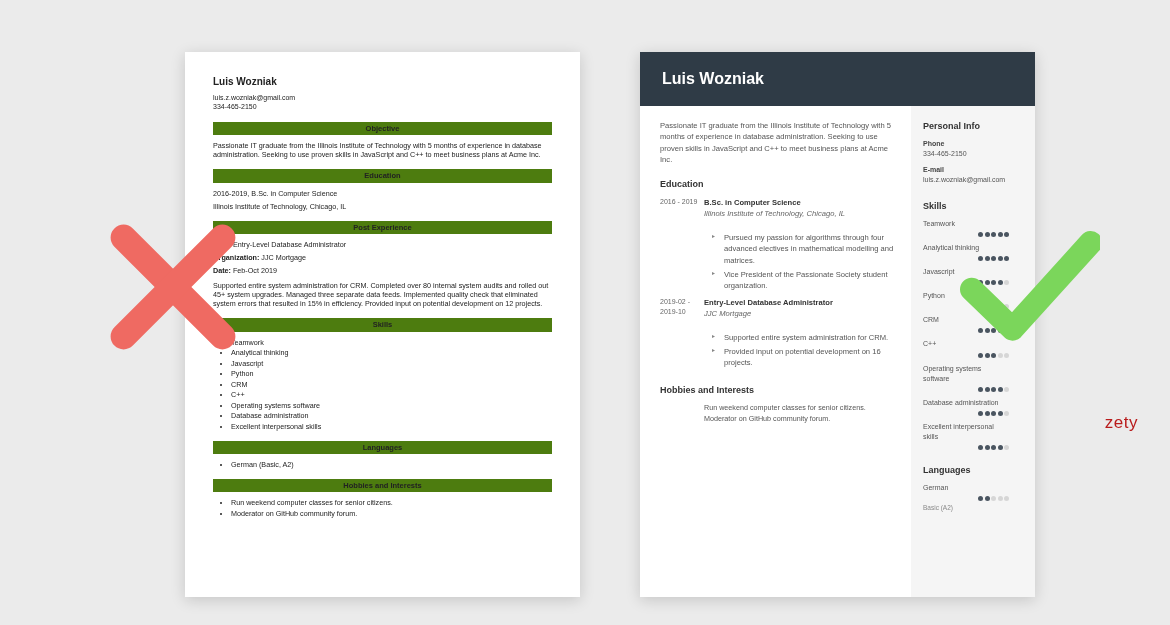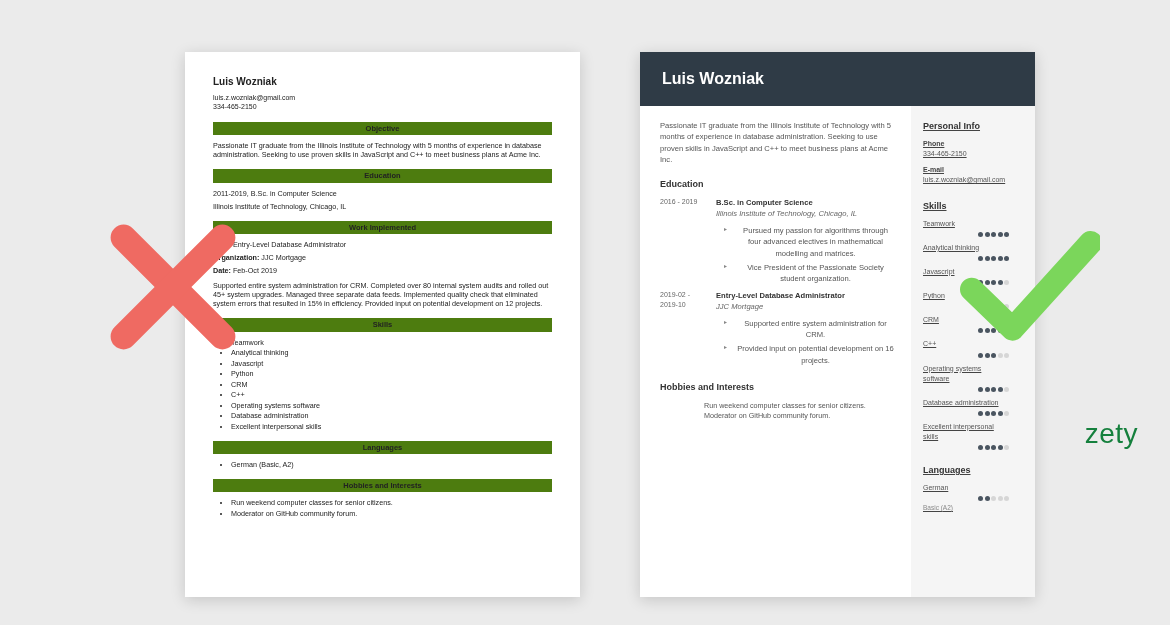--- a/index.html
+++ b/index.html
@@ -77,41 +77,40 @@
     flex: 1;
     padding: 14px 16px 10px 20px;
     line-height: 1.5;
   }
   .page-right .sidebar {
     width: 124px;
     background: #f5f5f5;
     padding: 14px 26px 10px 12px;
     line-height: 1.45;
     font-size: 7.2px;
-    text-decoration: underline;
   }
   .page-right h3 {
     font-size: 9px;
     font-weight: bold;
     color: #333;
     margin: 12px 0 6px 0;
   }
   .page-right .main h3:first-of-type { margin-top: 12px; }
   .page-right .summary { color: #555; }
-  .page-right .edu-row, .page-right .exp-row { display: flex; margin-bottom: 2px; gap: 12px; }
+  .page-right .edu-row, .page-right .exp-row { display: flex; margin-bottom: 2px; }
   .page-right .dates {
     width: 44px;
     flex-shrink: 0;
     color: #666;
     font-size: 7px;
   }
   .page-right .content { flex: 1; }
   .page-right .content .title { font-weight: bold; color: #333; }
   .page-right .content .org { font-style: italic; color: #666; margin-bottom: 3px; }
-  .page-right .content ul { padding-left: 12px; margin-top: 5px; text-align: center; }
+  .page-right .content ul { padding-left: 12px; margin-top: 12px; }
   .page-right .content ul li { list-style: none; position: relative; padding-left: 8px; margin-bottom: 3px; color: #555; }
   .page-right .content ul li::before { content: "▸"; position: absolute; left: -4px; top: 0; font-size: 6px; color: #888; }
   .page-right .sidebar .label { font-weight: bold; font-size: 7px; color: #444; margin-top: 6px; }
   .page-right .sidebar .value { color: #555; font-size: 7px; margin-bottom: 4px; }
   .page-right .sidebar h3 { margin-top: 14px; }
   .page-right .sidebar h3:first-child { margin-top: 0; }
   .skill { margin-bottom: 6px; }
   .skill .skill-name { color: #555; font-size: 7px; margin-bottom: 3px; }
   .dots { display: flex; gap: 1.5px; justify-content: flex-end; }
   .dot { width: 5px; height: 5px; border-radius: 50%; background: #d6d6d6; }
@@ -129,45 +128,45 @@
   .check-mark {
     position: absolute;
     left: 960px;
     top: 222px;
     width: 140px;
     height: 130px;
   }
   .brand {
     position: absolute;
     right: 32px;
-    bottom: 7px;
-    font-size: 28px;
-    color: #15803d;
+    bottom: 24px;
+    font-size: 17px;
+    color: #b91c1c;
     font-family: Arial, sans-serif;
     letter-spacing: 0.5px;
   }
 </style>
 </head>
 <body>
 
 <div class="stage">
 
   <div class="page-left">
     <div class="name">Luis Wozniak</div>
     <div class="contact">luis.z.wozniak@gmail.com</div>
     <div class="contact">334-465-2150</div>
 
     <div class="section-bar">Objective</div>
     <p>Passionate IT graduate from the Illinois Institute of Technology with 5 months of experience in database administration. Seeking to use proven skills in JavaScript and C++ to meet business plans at Acme Inc.</p>
 
     <div class="section-bar">Education</div>
-    <p>2011-2019, B.Sc. in Computer Science</p>
+    <p>2016-2019, B.Sc. in Computer Science</p>
     <p>Illinois Institute of Technology, Chicago, IL</p>
 
-    <div class="section-bar">Work Implemented</div>
+    <div class="section-bar">Post Experience</div>
     <p class="kv"><b>Post:</b><span> Entry-Level Database Administrator</span></p>
     <p class="kv"><b>Organization:</b><span> JJC Mortgage</span></p>
     <p class="kv"><b>Date:</b><span> Feb-Oct 2019</span></p>
     <p style="margin-top:6px">Supported entire system administration for CRM. Completed over 80 internal system audits and rolled out 45+ system upgrades. Managed three separate data feeds. Implemented quality check that eliminated system errors that resulted in 15% in efficiency. Provided input on potential development on 12 projects.</p>
 
     <div class="section-bar">Skills</div>
     <ul id="left-skills">
         <li>Teamwork</li>
         <li>Analytical thinking</li>
         <li>Javascript</li>

